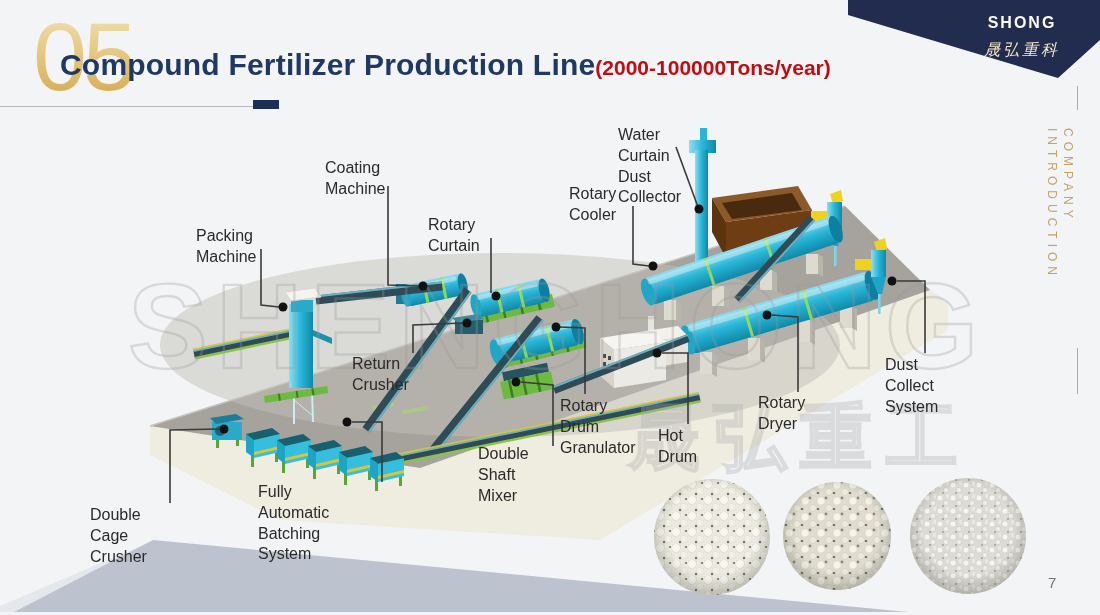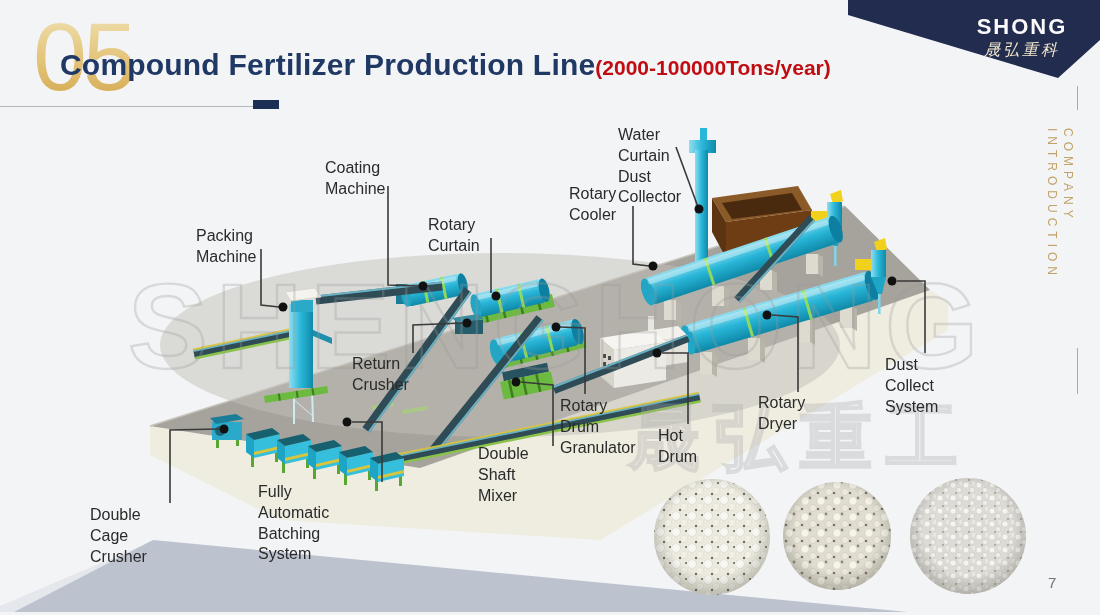--- a/index.html
+++ b/index.html
@@ -19,21 +19,21 @@
     position:absolute; left:60px; top:48px; display:flex; align-items:flex-end; white-space:nowrap;
   }
   .title-main{ font-size:30px; font-weight:bold; color:#203864; letter-spacing:0.2px; }
   .title-capacity{ font-size:21px; font-weight:bold; color:#c00d12; padding-bottom:2px; }
   .title-underline{ position:absolute; left:0; top:106px; width:253px; height:1px; background:#b5b7bc; }
   .title-dash{ position:absolute; left:253px; top:100px; width:26px; height:9px; background:#1c2f55; }
   
   .corner-svg{ position:absolute; left:0; top:0; }
   .logo-text{
     position:absolute; left:962px; top:14px; width:120px; text-align:center;
-    color:#fbfbfd; font-size:22px; font-weight:bold; letter-spacing:2px;
+    color:#fbfbfd; font-size:16px; font-weight:bold; letter-spacing:2px;
   }
   .logo-subtext{
     position:absolute; left:962px; top:40px; width:120px; text-align:center;
     color:#f3e8cd; font-size:16px; font-style:italic; letter-spacing:3px;
     font-family:"DejaVu Serif", serif;
   }
   
   .side-tab{
     position:absolute; left:1044px; top:128px; height:230px;
     writing-mode:vertical-rl; color:#c2a268;

